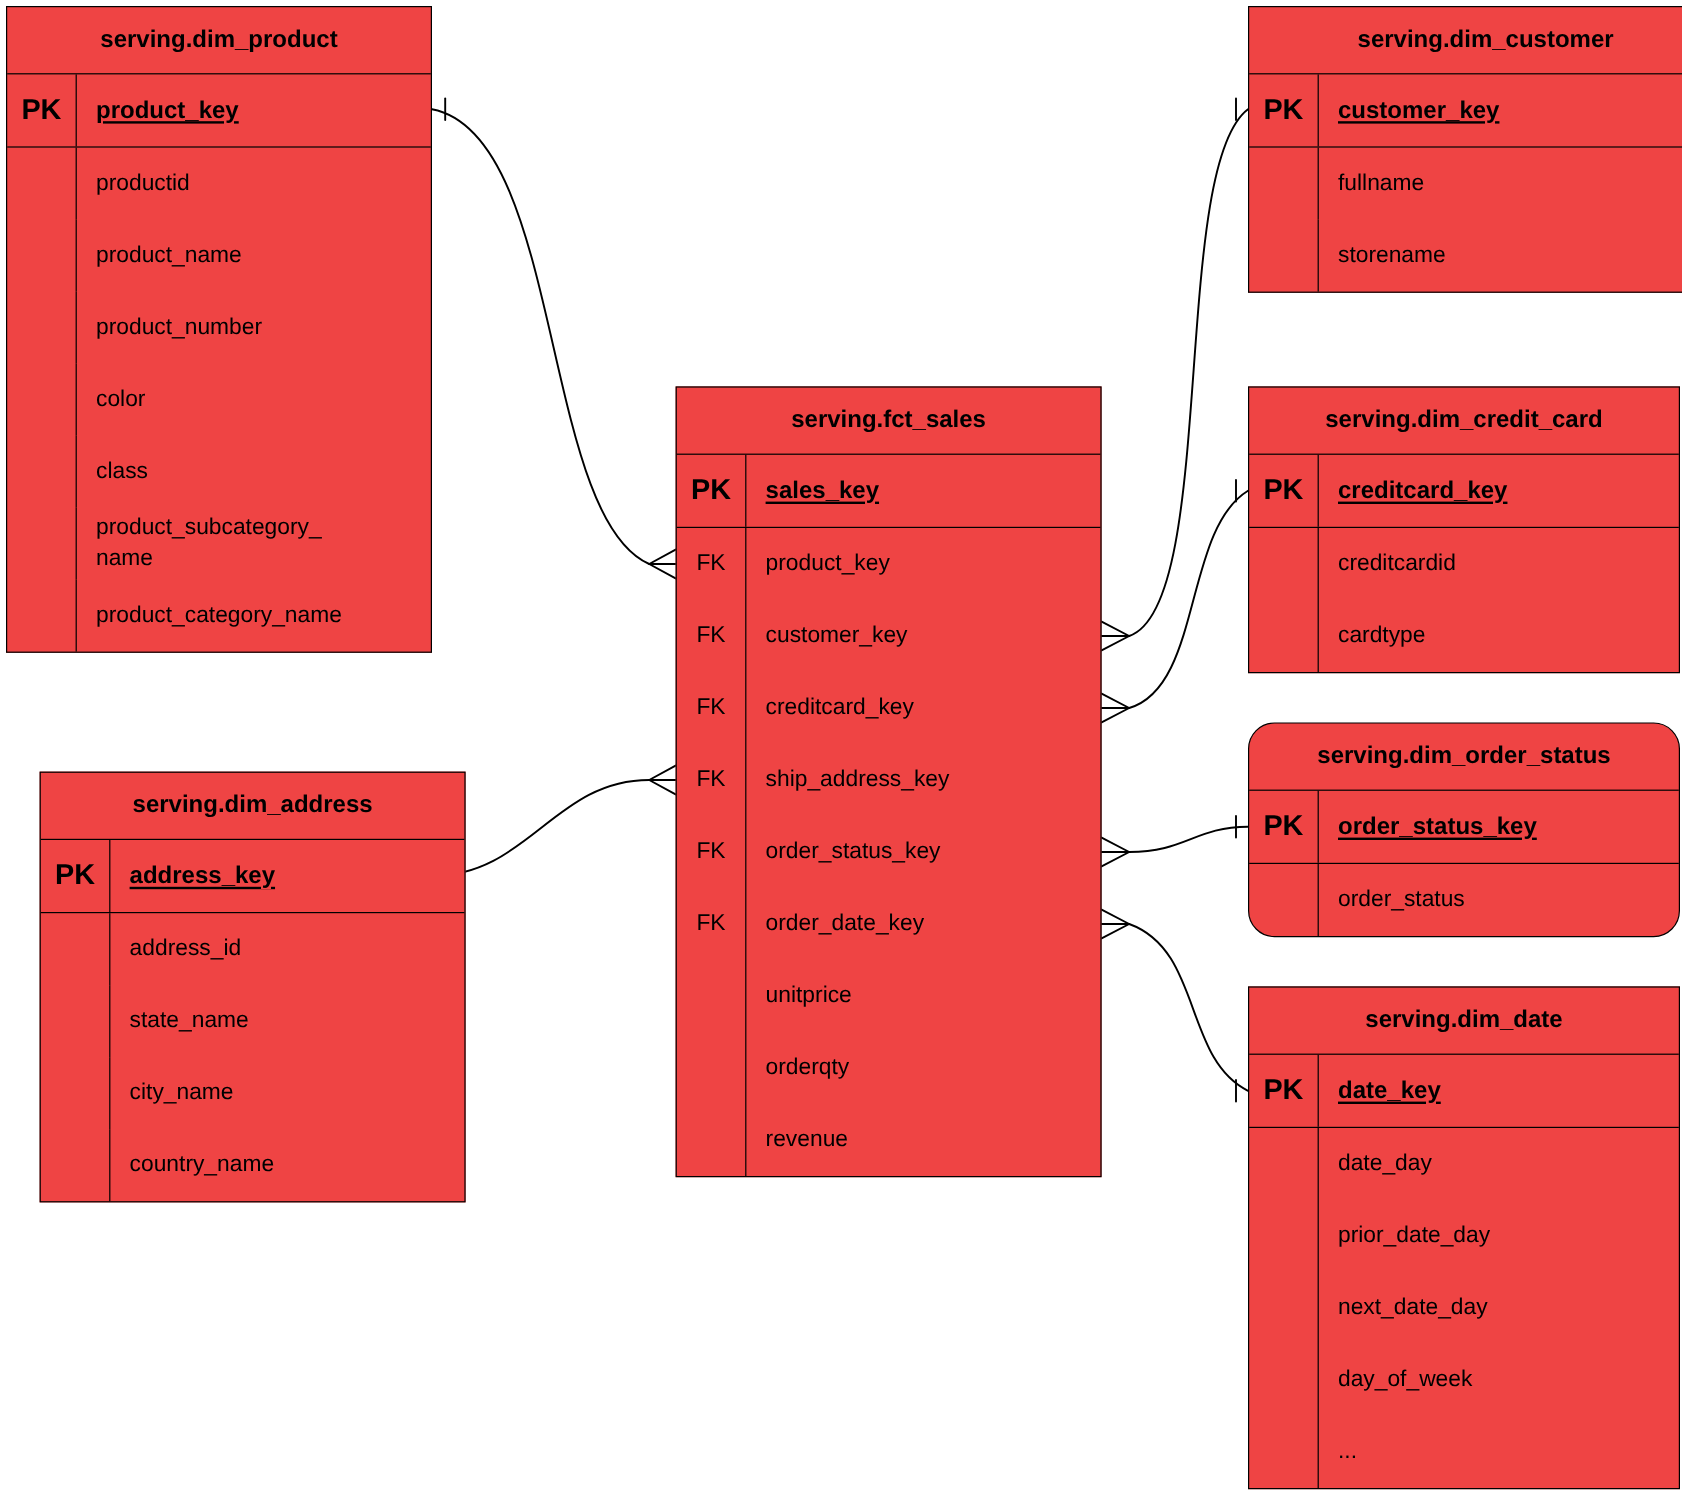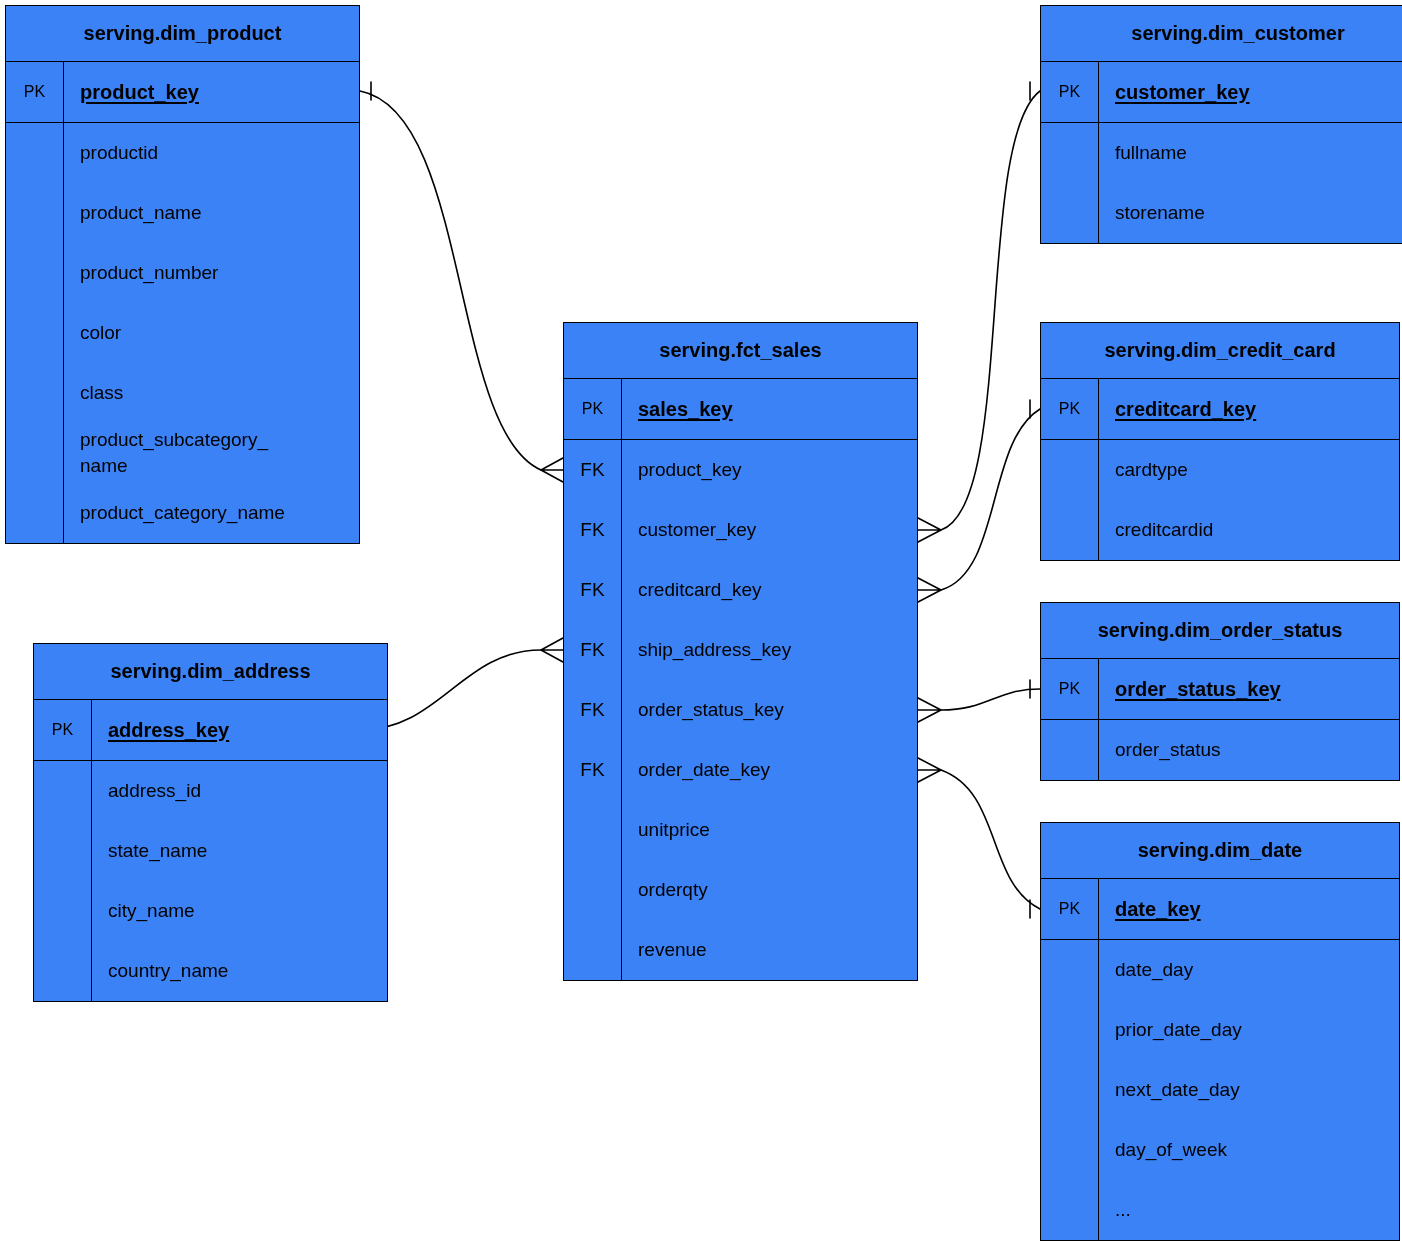--- a/index.html
+++ b/index.html
@@ -15,21 +15,21 @@
     background: #ffffff;
     overflow: hidden;
   }
   svg.connectors {
     position: absolute;
     left: 0; top: 0;
     pointer-events: none;
   }
   .er-table {
     position: absolute;
-    background: #3b82f6;
+    background: #ef4444;
     border: 1.5px solid #000;
     font-size: 19px;
   }
   .t-header {
     height: 56px;
     display: flex;
     align-items: center;
     justify-content: center;
     font-weight: bold;
     font-size: 20px;
@@ -46,21 +46,21 @@
     border-bottom: 1.5px solid #000;
   }
   .t-key {
     flex: 0 0 58px;
     width: 58px;
     border-right: 1.5px solid #000;
     display: flex;
     align-items: center;
     justify-content: center;
   }
-  .t-pk-row .t-key { font-weight: normal; font-size: 16px; }
+  .t-pk-row .t-key { font-weight: bold; font-size: 24px; }
   .t-field {
     flex: 1;
     display: flex;
     align-items: center;
     padding-left: 16px;
     padding-right: 8px;
     white-space: pre-line;
     line-height: 1.35;
   }
   .t-pk-field {
@@ -202,29 +202,29 @@
   </div>
 
   <div class="er-table" style="left:1040px; top:322px; width:360px;">
     <div class="t-header">serving.dim_credit_card</div>
     <div class="t-row t-pk-row">
       <div class="t-key">PK</div>
       <div class="t-field t-pk-field">creditcard_key</div>
     </div>
     <div class="t-row">
       <div class="t-key"></div>
+      <div class="t-field">creditcardid</div>
+    </div>
+    <div class="t-row">
+      <div class="t-key"></div>
       <div class="t-field">cardtype</div>
     </div>
-    <div class="t-row">
-      <div class="t-key"></div>
-      <div class="t-field">creditcardid</div>
-    </div>
-  </div>
-
-  <div class="er-table" style="left:1040px; top:602px; width:360px;">
+  </div>
+
+  <div class="er-table" style="left:1040px; top:602px; width:360px;border-radius:22px;">
     <div class="t-header">serving.dim_order_status</div>
     <div class="t-row t-pk-row">
       <div class="t-key">PK</div>
       <div class="t-field t-pk-field">order_status_key</div>
     </div>
     <div class="t-row">
       <div class="t-key"></div>
       <div class="t-field">order_status</div>
     </div>
   </div>

